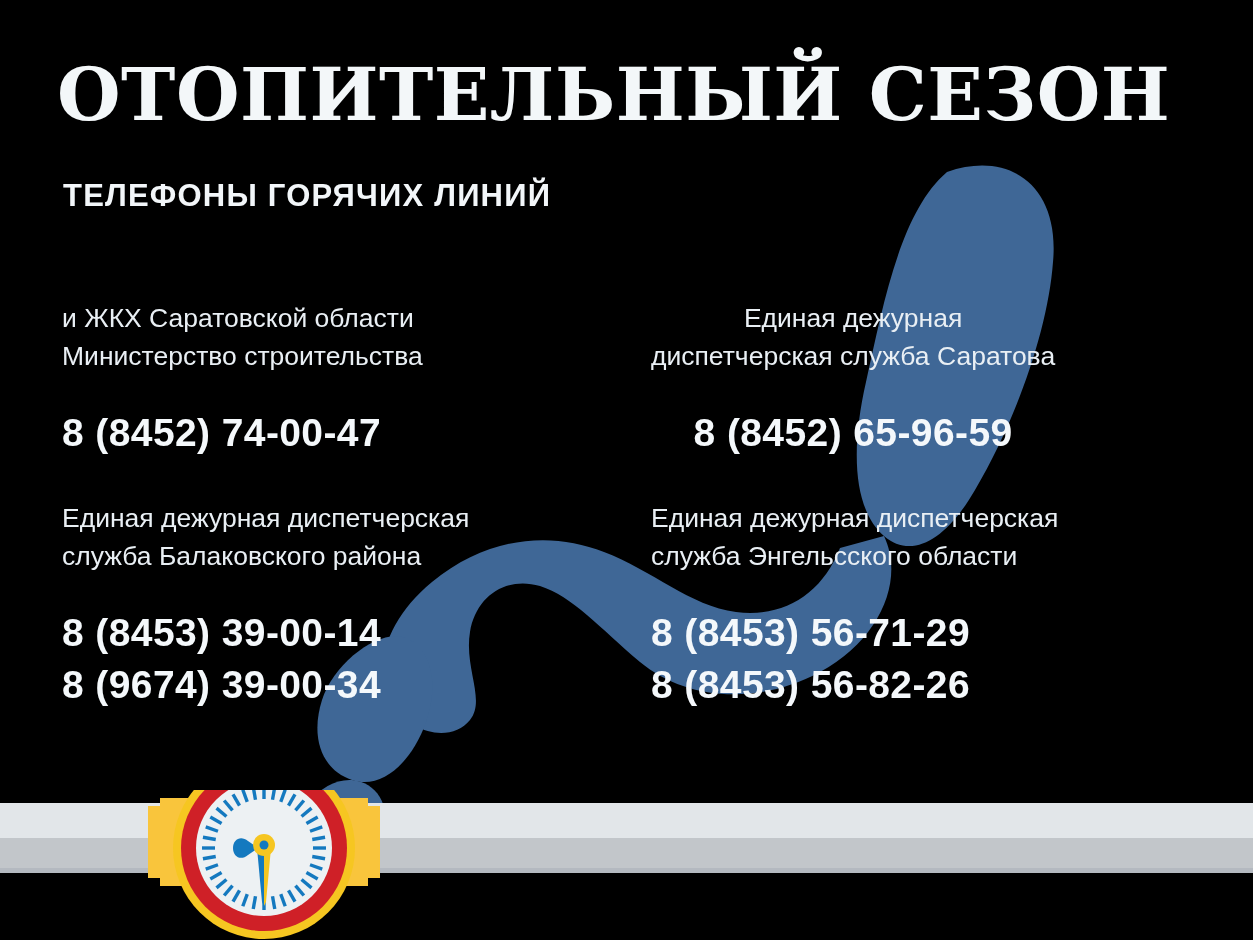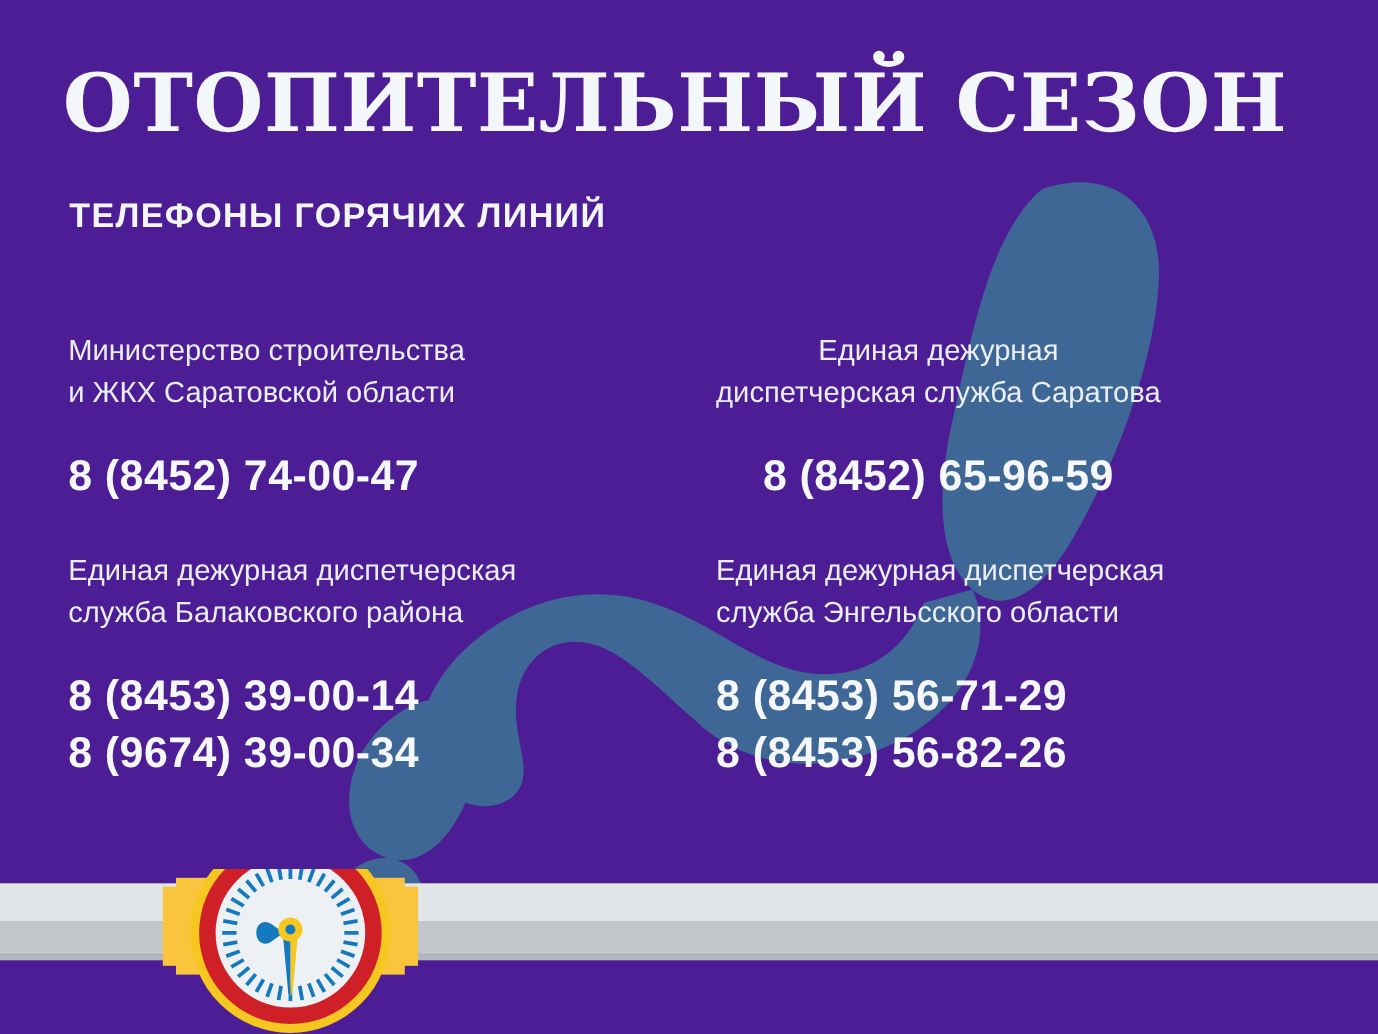--- a/index.html
+++ b/index.html
@@ -5,21 +5,21 @@
   html, body {
     margin: 0;
     padding: 0;
     background: #1d3f63;
   }
   #poster {
     position: relative;
     width: 1253px;
     height: 940px;
     overflow: hidden;
-    background: #4c1d95;
+    background: #000000;
     font-family: "Liberation Sans", sans-serif;
     -webkit-font-smoothing: antialiased;
   }
 
   
   #bg-art {
     position: absolute;
     left: 0; top: 0;
     width: 1253px;
     height: 940px;
@@ -121,22 +121,22 @@
                C 300 852, 296 824, 310 802
                C 320 788, 336 779, 352 780 Z"></path>
     </g>
   </svg>
 
   <div id="title">ОТОПИТЕЛЬНЫЙ СЕЗОН</div>
   <div id="subtitle">ТЕЛЕФОНЫ ГОРЯЧИХ ЛИНИЙ</div>
 
   <div class="block" id="block-0">
     <div class="org">
+      <div>и ЖКХ Саратовской области</div>
       <div>Министерство строительства</div>
-      <div>и ЖКХ Саратовской области</div>
     </div>
     <div class="phones">
       <div class="phone">8 (8452) 74-00-47</div>
     </div>
   </div>
 
   <div class="block" id="block-1">
     <div class="org">
       <div>Единая дежурная</div>
       <div>диспетчерская служба Саратова</div>

